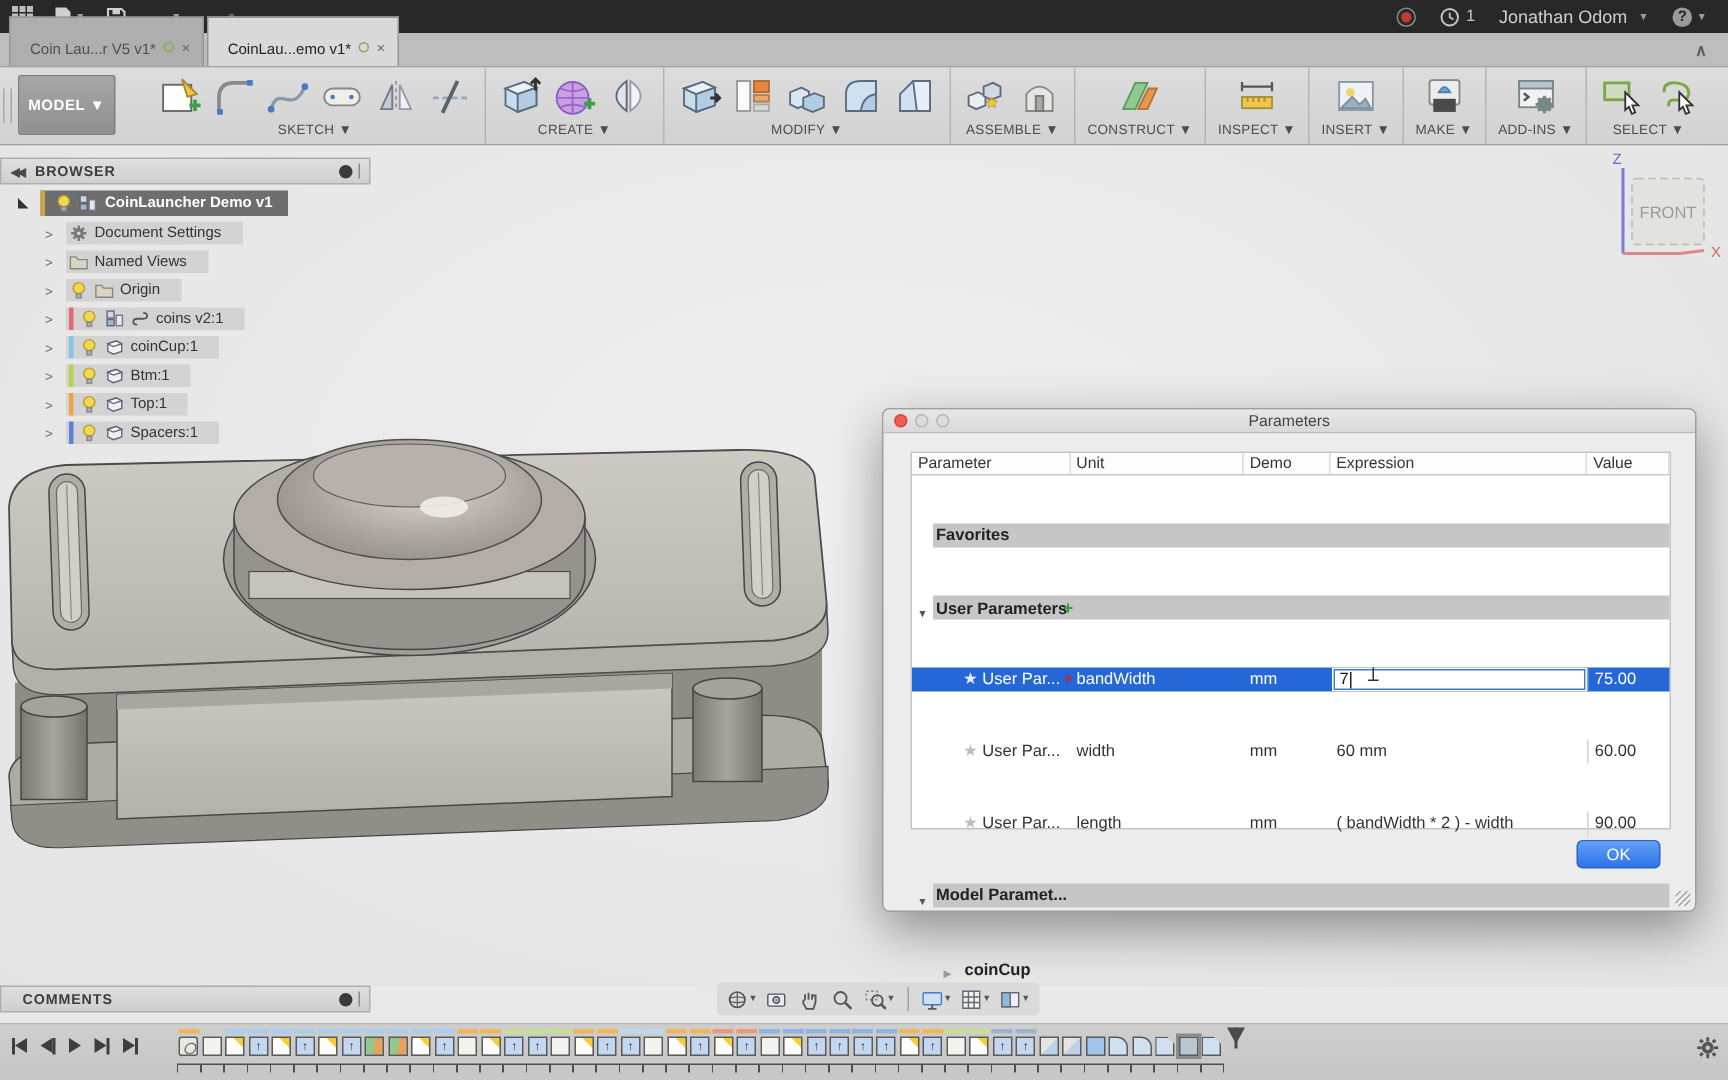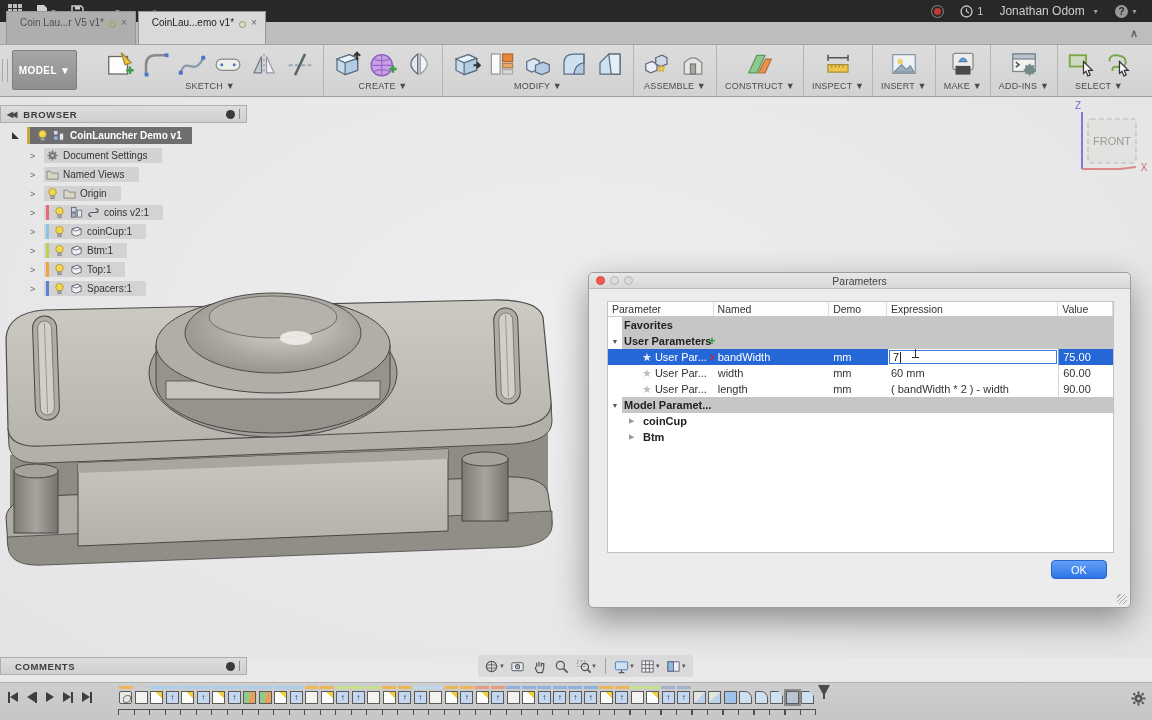--- a/index.html
+++ b/index.html
@@ -17,21 +17,21 @@
   .caret { font-size:7px; color:#9a9a9a; }
   .tb-right { margin-left:auto; display:flex; align-items:center; gap:16px; padding-right:14px; font-size:11px; color:#c4c4c4; }
   .rec { width:13px; height:13px; border-radius:50%; border:1.5px solid #8a8a8a; display:flex; align-items:center; justify-content:center; }
   .rec i { width:7px; height:7px; border-radius:50%; background:#c23b35; }
   .clockwrap { display:flex; align-items:center; gap:4px; }
   .helpwrap { display:flex; align-items:center; gap:3px; }
   .helpcirc { width:13px; height:13px; border-radius:50%; background:#9a9a9a; color:#282828; font-size:10px; font-weight:bold; display:flex; align-items:center; justify-content:center; }
 
   
   .tabbar { position:absolute; left:0; top:22px; width:1152px; height:23px; background:#bdbdbd; border-bottom:1px solid #a2a2a2; display:flex; align-items:flex-end; }
-  .tab { height:21px; display:flex; align-items:flex-end; gap:5px; padding:16px 8px; margin-right:2px; font-size:10px; color:#4f4f4f; background:#aeaeae; border:1px solid #969696; border-bottom:none; }
+  .tab { height:21px; display:flex; align-items:flex-start; gap:5px; padding:16px 8px; margin-right:2px; font-size:10px; color:#4f4f4f; background:#aeaeae; border:1px solid #969696; border-bottom:none; }
   .tab:first-child { margin-left:6px; }
   .tab.active { background:#d9d9d9; color:#222; height:22px; }
   .sync-ring { width:7px; height:7px; border:1.5px solid #83ad4b; border-radius:50%; }
   .tab-close { font-size:10px; color:#666; line-height:1; }
   .collapse-chevron { margin-left:auto; margin-right:14px; align-self:center; font-size:11px; color:#5f5f5f; font-weight:bold; }
 
   
   .toolbar { position:absolute; left:0; top:45px; width:1152px; height:52px; background:linear-gradient(#dcdcdc,#d2d2d2); border-bottom:1px solid #9e9e9e; display:flex; }
   .grip { width:6px; margin:14px 0 14px 2px; border-left:1px solid #a8a8a8; border-right:1px solid #a8a8a8; }
   .model-btn { width:65px; height:40px; margin:5px 20px 0 4px; background:linear-gradient(#a6a6a6,#8f8f8f); border:1px solid #7e7e7e; border-radius:2px; color:#fff; font-size:10px; font-weight:bold; display:flex; align-items:center; justify-content:center; letter-spacing:.4px; }
@@ -84,21 +84,21 @@
   .dialog { position:absolute; left:588px; top:175px; width:543px; height:336px; background:#ececec; border:1px solid #9e9e9e; border-radius:5px; box-shadow:0 12px 34px rgba(0,0,0,.4); }
   .dlg-titlebar { height:16px; background:linear-gradient(#e7e7e7,#d8d8d8); border-bottom:1px solid #bcbcbc; border-radius:5px 5px 0 0; display:flex; align-items:center; position:relative; }
   .lights { display:flex; gap:5px; padding-left:7px; }
   .light { width:9px; height:9px; border-radius:50%; border:1px solid #b5b5b5; background:#dcdcdc; }
   .light.red { background:#f25a52; border-color:#d8443c; }
   .dlg-title { position:absolute; left:0; right:0; text-align:center; font-size:10.5px; color:#444; }
   .ptable { position:absolute; left:18px; top:28px; width:507px; height:252px; background:#fff; border:1px solid #c2c2c2; font-size:11px; }
   .phead { display:flex; height:15px; border-bottom:1px solid #c9c9c9; color:#333; font-size:10.5px; background:#fdfdfd; }
   .phead div { padding:1px 0 0 4px; border-right:1px solid #dcdcdc; }
   .c-param { width:106px; } .c-name { width:116px; } .c-unit { width:58px; } .c-expr { width:172px; } .c-value { width:55px; }
-  .prow { display:flex; height:16px; align-items:center; color:#333; }
+  .prow { display:flex; height:16px; align-items:flex-end; color:#333;margin-top:32px; }
   .prow .cell { height:16px; line-height:16px; padding-left:4px; white-space:nowrap; overflow:hidden; }
   .prow .c-value { border-left:1px solid #d4d4d4; }
   .prow.group { }
   .expander { width:14px; text-align:center; font-size:7px; color:#555; }
   .gchip { flex:1; background:#c6c6c6; height:16px; line-height:16px; font-weight:bold; color:#222; padding-left:2px; }
   .addbtn { color:#2e9e3e; font-weight:bold; font-size:12px; margin-left:-3px; }
   .prow.subgroup { }
   .sub-exp { width:14px; margin-left:21px; font-size:7px; color:#999; }
   .sub-label { font-weight:bold; color:#222; }
   .prow.param .c-param { display:flex; align-items:center; gap:3px; padding-left:34px; }
@@ -707,21 +707,21 @@
         <div class="lights">
           <div class="light red"></div>
           <div class="light"></div>
           <div class="light"></div>
         </div>
         <div class="dlg-title">Parameters</div>
       </div>
       <div class="ptable">
         <div class="phead" id="phead">
             <div class="c-param">Parameter</div>
-            <div class="c-name">Named</div>
+            <div class="c-name">Unit</div>
             <div class="c-unit">Demo</div>
             <div class="c-expr">Expression</div>
             <div class="c-value">Value</div>
           </div>
         <div id="prows">
             <div class="prow group">
               <span class="expander"></span>
               <div class="gchip">Favorites</div>
             </div>
             <div class="prow group">

